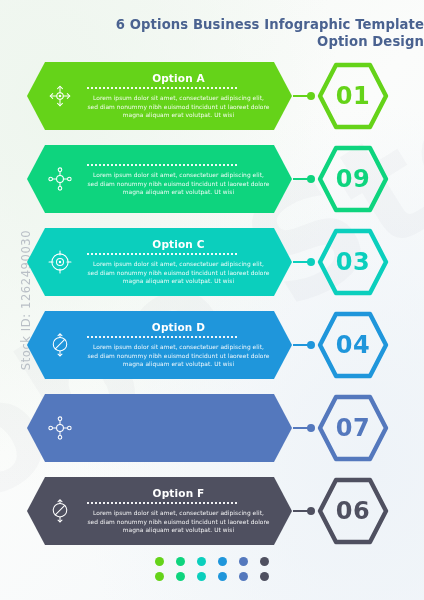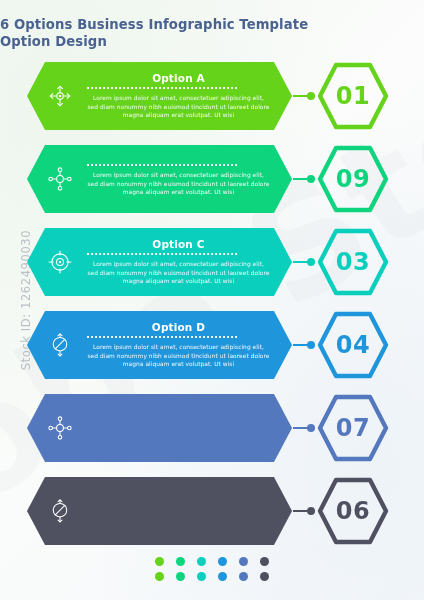--- a/index.html
+++ b/index.html
@@ -51,21 +51,21 @@
     pointer-events: none;
     z-index: 0;
   }
 
   
   .title-block {
     position: absolute;
     top: 16px;
     left: 0;
     width: 424px;
-    text-align: left;
+    text-align: right;
     z-index: 3;
   }
   .title-line {
     font-size: 13.2px;
     font-weight: bold;
     color: #4a6290;
     line-height: 17px;
     letter-spacing: 0.1px;
   }
 
@@ -368,20 +368,25 @@
     <div class="bar" style="background:#4f5060">
       <div class="bar-icon">
     <svg viewBox="0 0 32 32" width="26" height="26" fill="none" stroke="#ffffff" stroke-width="1.3" stroke-linecap="round" stroke-linejoin="round">
       <circle cx="16" cy="15" r="8.3"></circle>
       <path d="M10.2 20.8L21.8 9.2"></path>
       <path d="M16 2.5v4.2M16 23.3v6"></path>
       <path d="M13.6 27.2L16 29.5l2.4-2.3"></path>
       <path d="M13.6 4.6L16 2.3l2.4 2.3"></path>
     </svg>
           </div>
+      <div class="bar-text">
+        <div class="opt-title">Option F</div>
+        <div class="dot-sep"></div>
+        <div class="opt-body">Lorem ipsum dolor sit amet, consectetuer adipiscing elit, sed diam nonummy nibh euismod tincidunt ut laoreet dolore magna aliquam erat volutpat. Ut wisi</div>
+      </div>
     </div>
 
     <div class="connector">
       <div class="line" style="background:#4f5060"></div>
       <div class="knob" style="background:#4f5060"></div>
     </div>
 
     <div class="hex">
       <svg width="72" height="70" viewBox="0 0 72 70" aria-hidden="true">
         <polygon points="19,4 53,4 69,35 53,66 19,66 3,35" fill="none" stroke="#4f5060" stroke-width="4.4" stroke-linejoin="round"></polygon>

